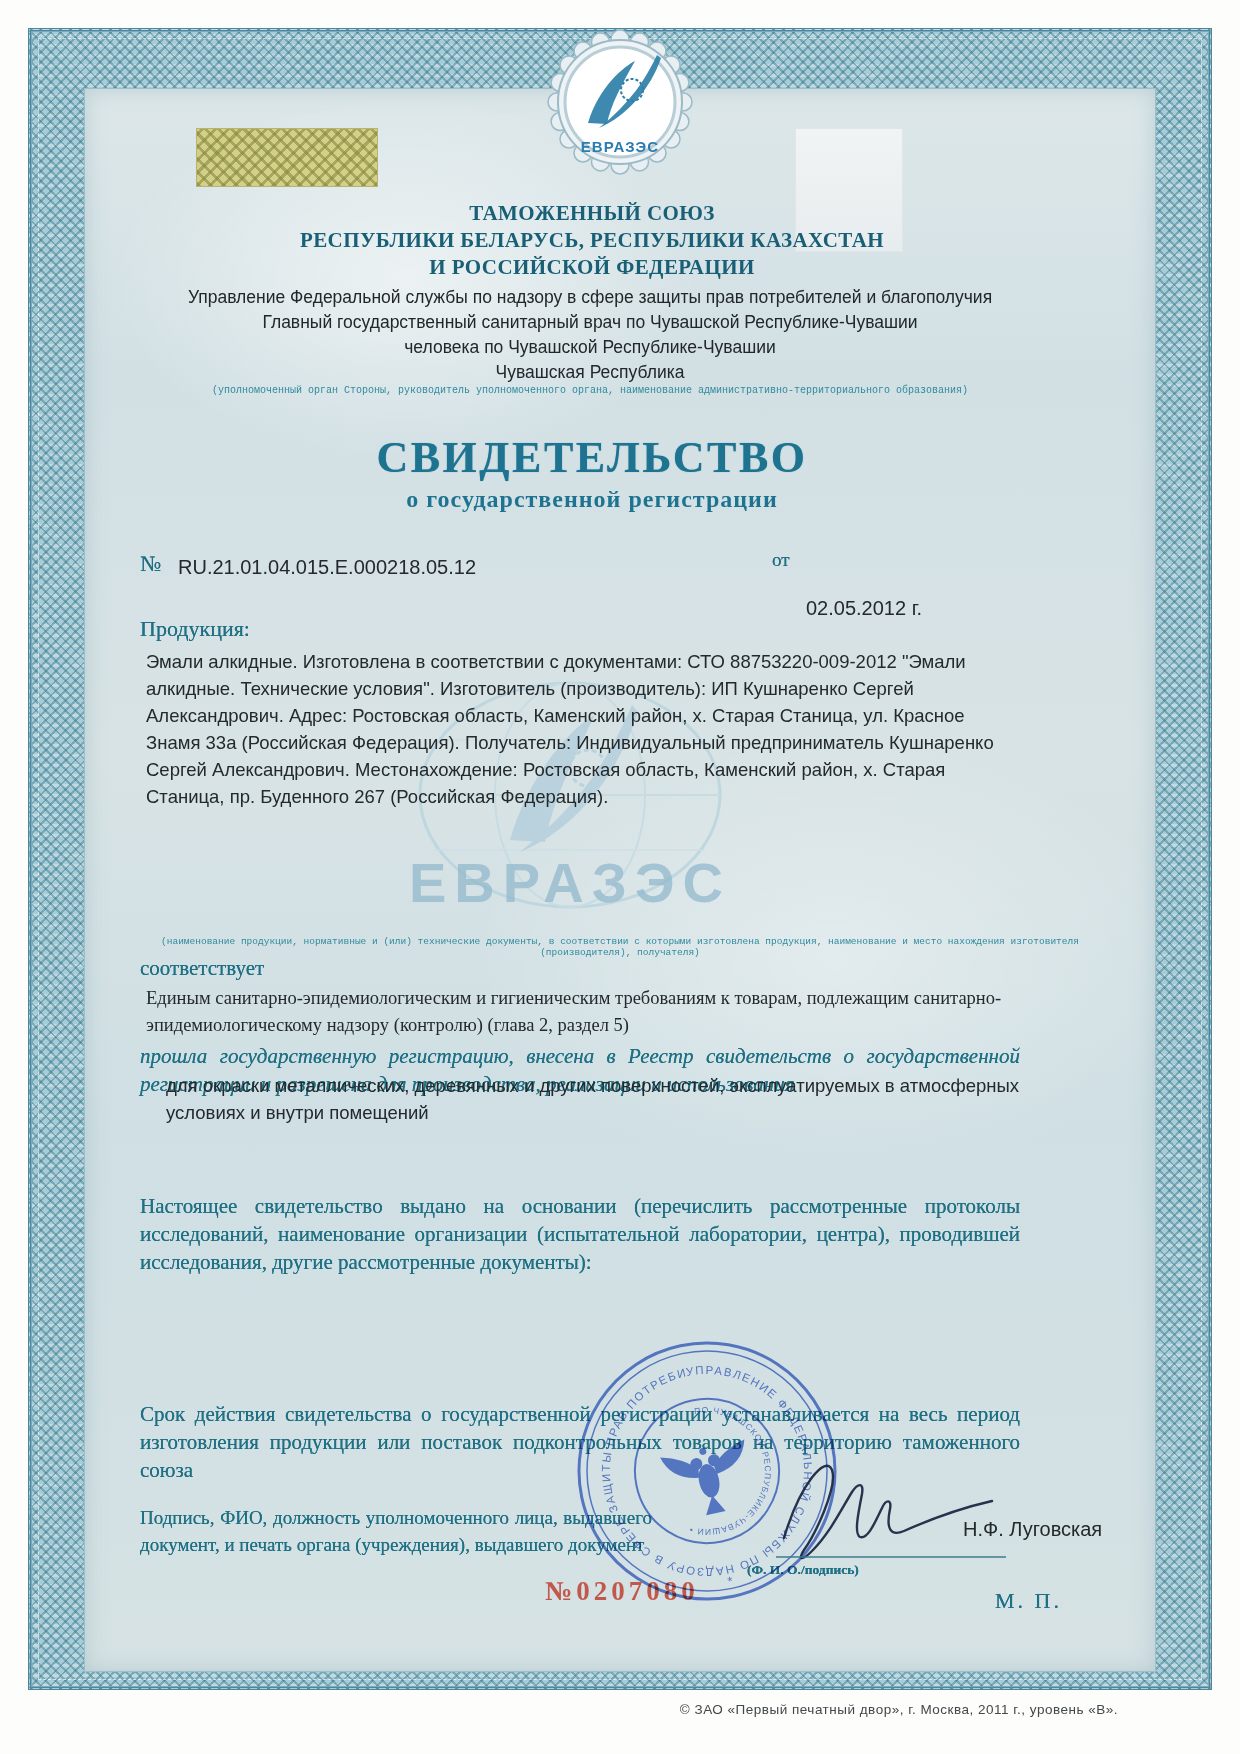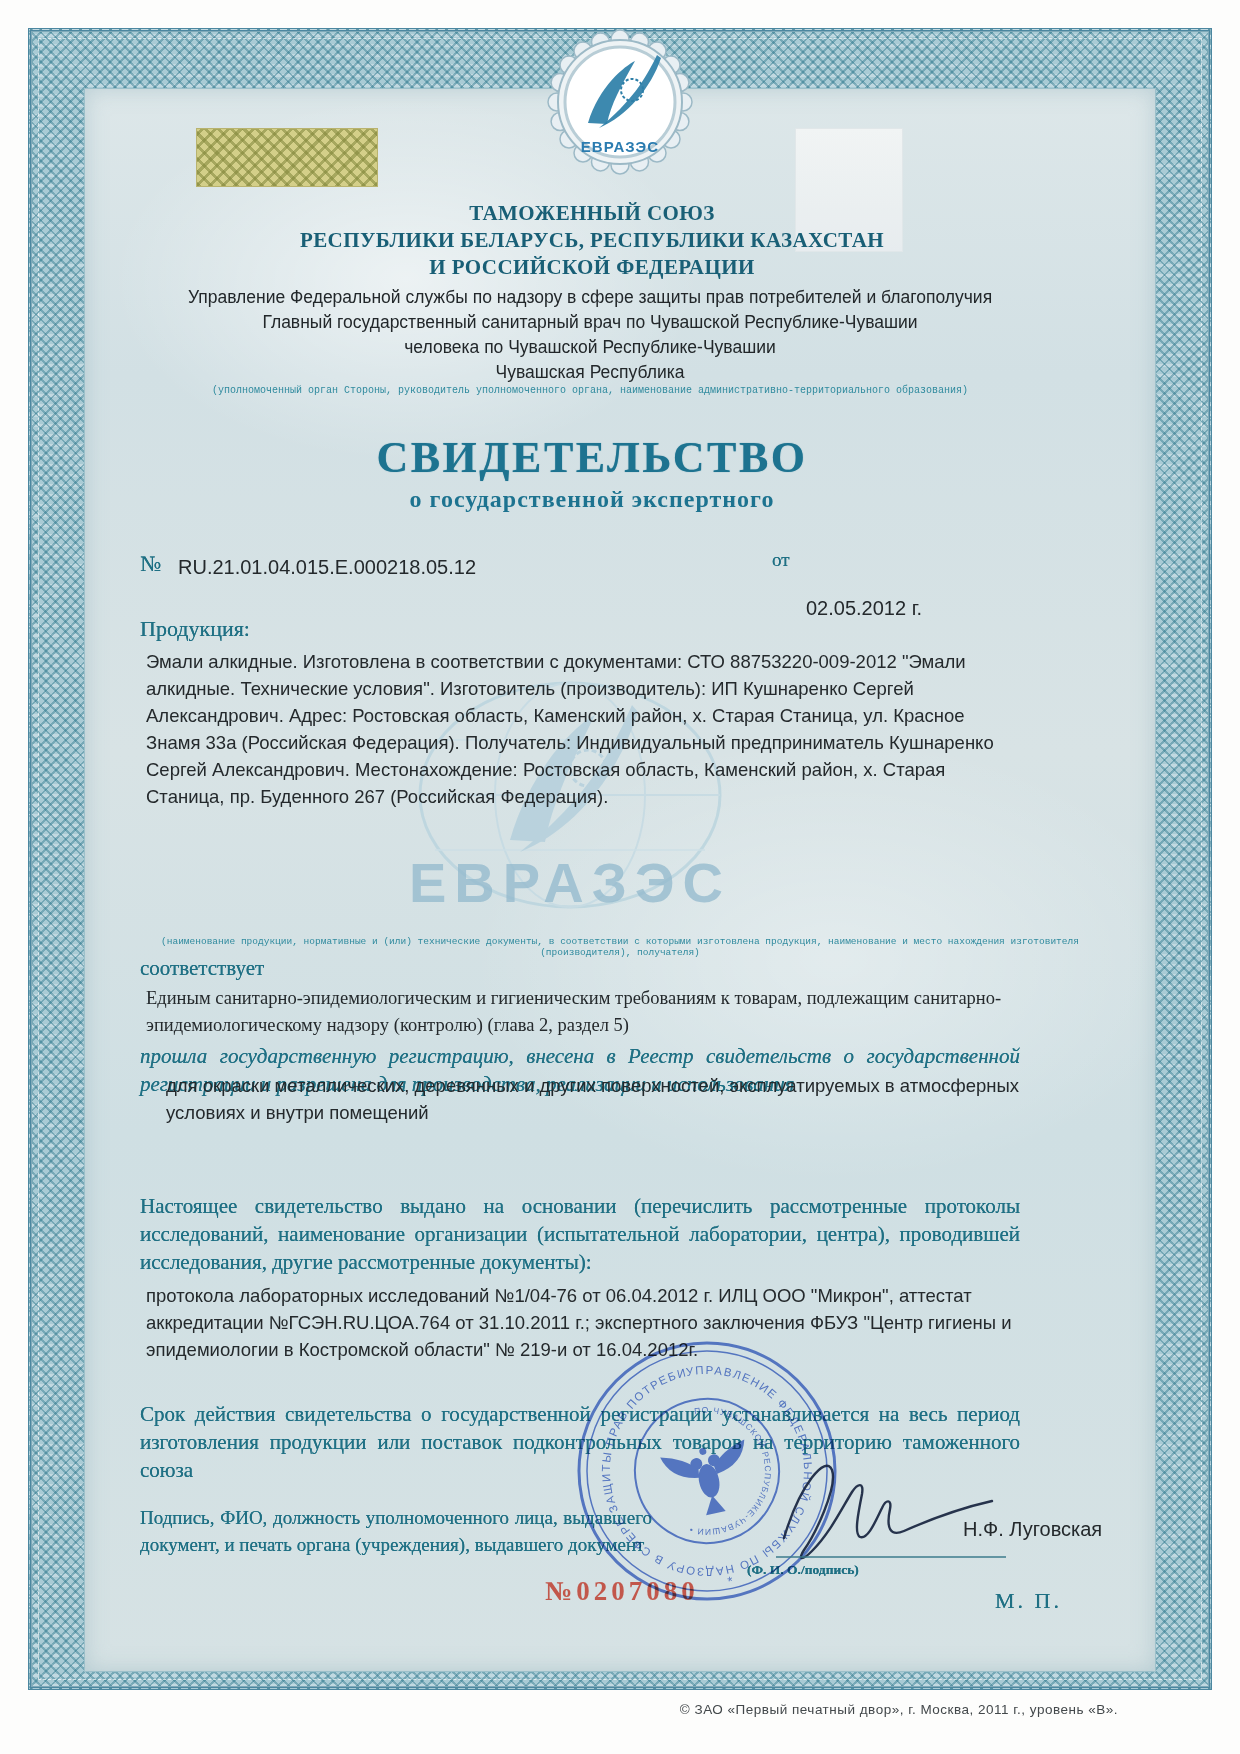--- a/index.html
+++ b/index.html
@@ -120,40 +120,39 @@
 
   <div class="abs authority dark-sans" style="left:120px;top:285px;width:940px;z-index:4;">
     <div>Управление Федеральной службы по надзору в сфере защиты прав потребителей и благополучия</div>
     <div>Главный государственный санитарный врач по Чувашской Республике-Чувашии</div>
     <div>человека по Чувашской Республике-Чувашии</div>
     <div>Чувашская Республика</div>
   </div>
   <div class="abs note" style="left:120px;top:385px;width:940px;font-size:10px;z-index:4;">(уполномоченный орган Стороны, руководитель уполномоченного органа, наименование административно-территориального образования)</div>
 
   <div class="abs doc-title" style="left:152px;top:432px;width:880px;z-index:4;">СВИДЕТЕЛЬСТВО</div>
-  <div class="abs doc-subtitle" style="left:152px;top:486px;width:880px;z-index:4;">о государственной экспертного</div>
+  <div class="abs doc-subtitle" style="left:152px;top:486px;width:880px;z-index:4;">о государственной регистрации</div>
 
   <div class="abs teal-serif" style="left:140px;top:551px;font-size:22px;z-index:4;">№</div>
   <div class="abs dark-sans" style="left:178px;top:556px;font-size:20px;z-index:4;">RU.21.01.04.015.Е.000218.05.12</div>
   <div class="abs teal-serif" style="left:772px;top:549px;font-size:19px;z-index:4;">от</div>
   <div class="abs dark-sans" style="left:806px;top:581px;font-size:20px;z-index:4;margin-top:16px;">02.05.2012 г.</div>
 
   <div class="abs teal-serif" style="left:140px;top:616px;font-size:22px;z-index:4;">Продукция:</div>
   <div class="abs dark-sans para" style="left:146px;top:648px;width:868px;z-index:4;">Эмали алкидные. Изготовлена в соответствии с документами: СТО 88753220-009-2012 "Эмали алкидные. Технические условия". Изготовитель (производитель): ИП Кушнаренко Сергей Александрович. Адрес: Ростовская область, Каменский район, х. Старая Станица, ул. Красное Знамя 33а (Российская Федерация).  Получатель: Индивидуальный предприниматель Кушнаренко Сергей Александрович. Местонахождение: Ростовская область, Каменский район, х. Старая Станица, пр. Буденного 267 (Российская Федерация).</div>
 
   <div class="abs note" style="left:116px;top:936px;width:1008px;font-size:9.5px;z-index:4;">(наименование продукции, нормативные и (или) технические документы, в соответствии с которыми изготовлена продукция, наименование и место нахождения изготовителя (производителя), получателя)</div>
 
   <div class="abs teal-serif" style="left:140px;top:956px;font-size:21px;z-index:4;">соответствует</div>
   <div class="abs dark-sans para" style="left:146px;top:985px;width:880px;z-index:4;font-family:Liberation Serif, serif;">Единым санитарно-эпидемиологическим и гигиеническим требованиям к товарам, подлежащим санитарно-эпидемиологическому надзору (контролю) (глава 2, раздел 5)</div>
 
   <div class="abs jpara" style="left:140px;top:1042px;width:880px;z-index:4;font-style:italic;">прошла государственную регистрацию, внесена в Реестр свидетельств о государственной регистрации и разрешена для производства, реализации и использования</div>
   <div class="abs dark-sans para" style="left:146px;top:1072px;width:880px;z-index:4;margin-left:20px;">для окраски металлических, деревянных и других поверхностей, эксплуатируемых в атмосферных условиях и внутри помещений</div>
 
   <div class="abs jpara" style="left:140px;top:1192px;width:880px;z-index:4;">Настоящее свидетельство выдано на основании (перечислить рассмотренные протоколы исследований, наименование организации (испытательной лаборатории, центра), проводившей исследования, другие рассмотренные документы):</div>
-  <div class="abs dark-sans para" style="left:146px;top:1282px;width:880px;z-index:4;">протокола лабораторных исследований №1/04-76 от 06.04.2012 г. ИЛЦ ООО "Микрон", аттестат аккредитации №ГСЭН.RU.ЦОА.764 от 31.10.2011 г.; экспертного заключения ФБУЗ "Центр гигиены и эпидемиологии в Костромской области" № 219-и от 16.04.2012г.</div>
 
   <div class="abs jpara" style="left:140px;top:1400px;width:880px;z-index:4;">Срок действия свидетельства о государственной регистрации устанавливается на весь период изготовления продукции или поставок подконтрольных товаров на территорию таможенного союза</div>
 
   <div class="abs" style="left:572px;top:1336px;width:270px;height:270px;z-index:5;opacity:.85;mix-blend-mode:multiply;transform:rotate(-12deg);">
     <svg width="270" height="270" viewBox="0 0 270 270">
       <defs>
         <path id="ring-out" d="M135,38 a97,97 0 1,1 -0.1,0 Z"></path>
         <path id="ring-in" d="M135,77 a58,58 0 1,1 -0.1,0 Z"></path>
       </defs>
       <circle cx="135" cy="135" r="128" fill="none" stroke="#4a6fd0" stroke-width="3"></circle>

